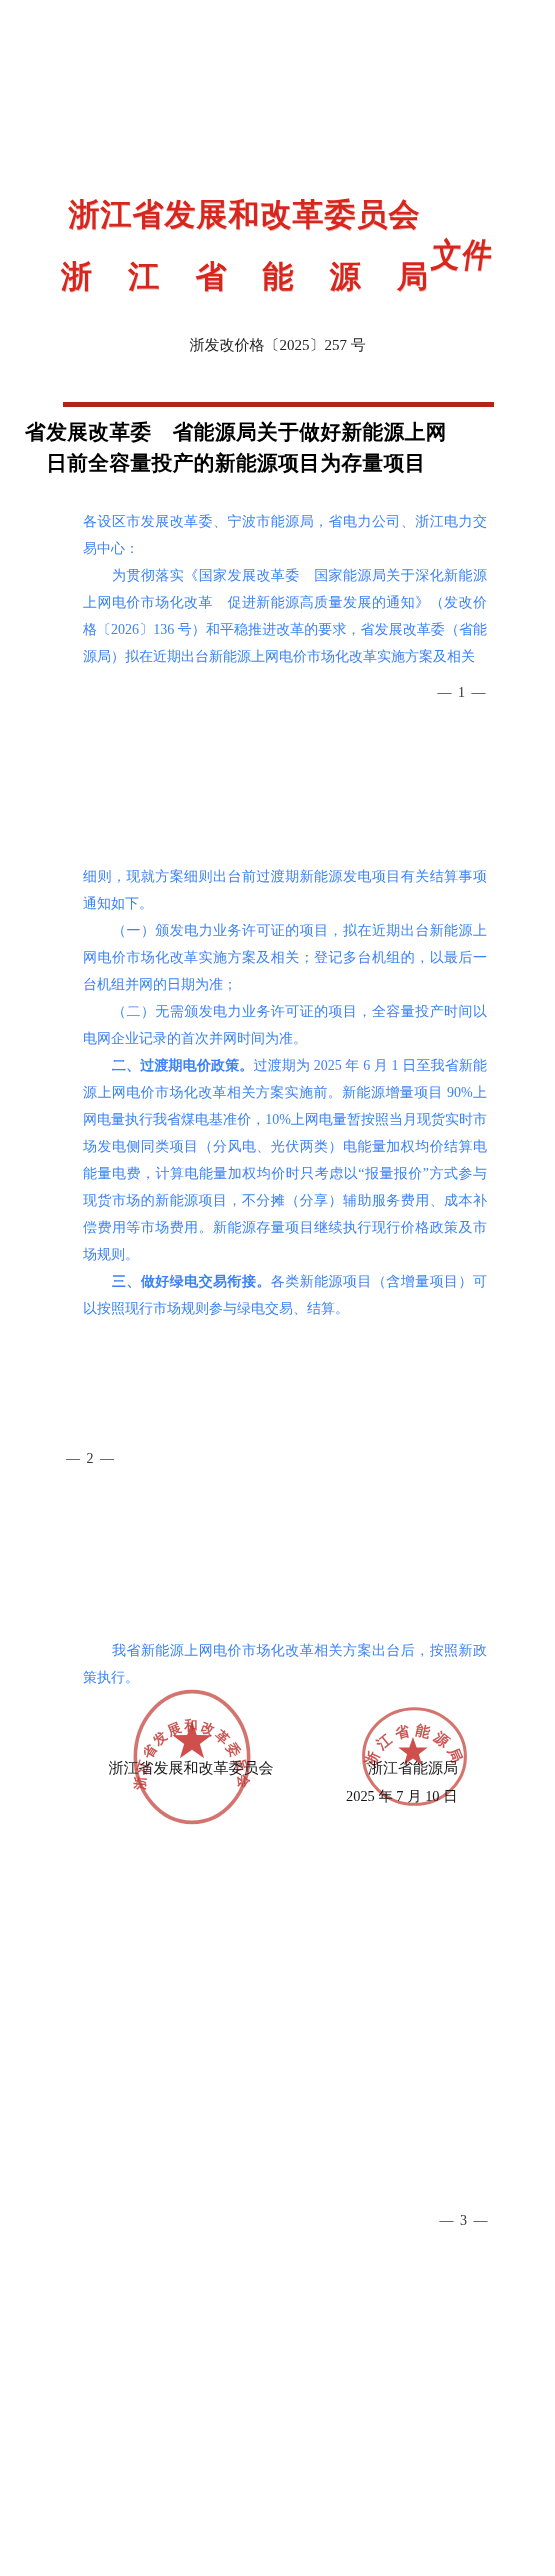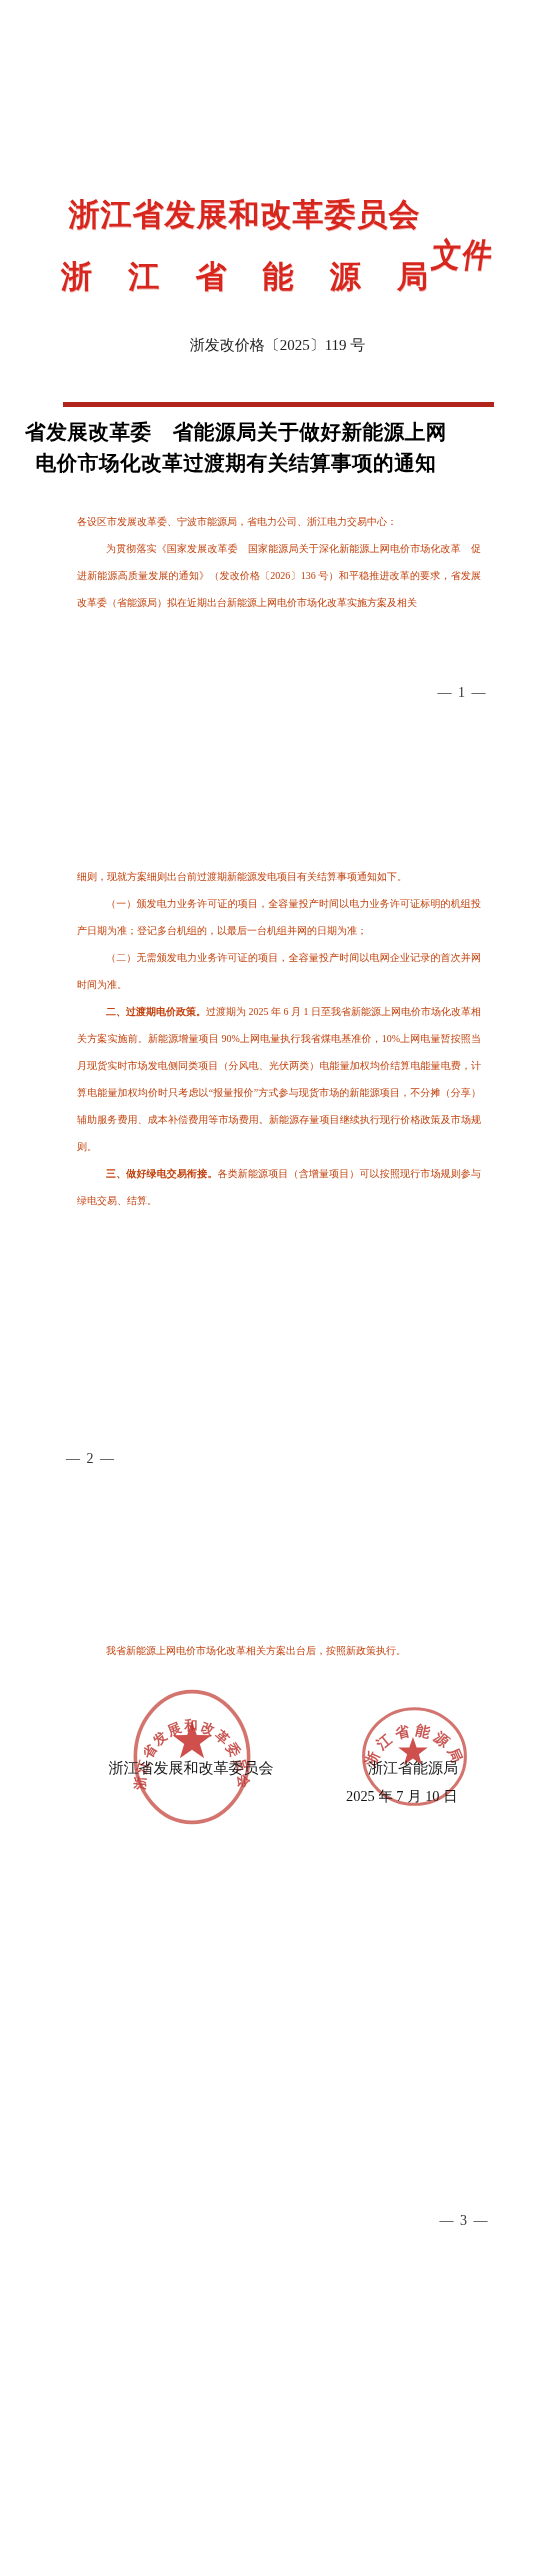--- a/index.html
+++ b/index.html
@@ -35,21 +35,21 @@
   }
   .doc-number{
     left:0;top:337px;width:555px;text-align:center;
     font-size:15px;line-height:17.5px;color:#222;
   }
   .red-rule{left:63px;top:402px;width:431px;height:4.6px;background:#b0241b;}
   
   .title-block{left:0;top:417px;width:472px;text-align:center;color:#000;}
   .title-line{font-size:20.6px;font-weight:bold;line-height:31px;letter-spacing:0.5px;}
   
-  .bodytext{width:404px;left:77px;font-size:10px;line-height:27px;color:#c2410c;}
+  .bodytext{width:404px;left:83px;font-size:14px;line-height:27px;color:#3b82f6;}
   .bodytext p{margin:0;text-align:justify;}
   .indent{text-indent:29px;}
   .lead{font-family:"Liberation Sans", sans-serif;font-weight:bold;}
   
   .pagenum{font-size:14px;letter-spacing:1.5px;color:#333;white-space:nowrap;}
   
   .seal{pointer-events:none;}
   .seal-caption{font-size:15px;color:#151515;text-align:center;white-space:nowrap;}
   .sign-date{font-size:14.4px;color:#151515;text-align:left;white-space:nowrap;}
 </style>
@@ -57,39 +57,39 @@
 <body>
 
 <div class="doc">
 
   <div class="abs org-block">
     <div class="org-line1">浙江省发展和改革委员会</div>
     <div class="org-line2">浙江省能源局</div>
   </div>
   <div class="abs doc-type">文件</div>
 
-  <div class="abs doc-number">浙发改价格〔2025〕119 号</div>
+  <div class="abs doc-number">浙发改价格〔2025〕257 号</div>
 
   <div class="abs red-rule"></div>
 
   <div class="abs title-block">
     <div class="title-line">省发展改革委　省能源局关于做好新能源上网</div>
-    <div class="title-line">电价市场化改革过渡期有关结算事项的通知</div>
+    <div class="title-line">日前全容量投产的新能源项目为存量项目</div>
   </div>
 
   <div class="abs bodytext" style="top:508px;">
     <p>各设区市发展改革委、宁波市能源局，省电力公司、浙江电力交易中心：</p>
     <p class="indent">为贯彻落实《国家发展改革委　国家能源局关于深化新能源上网电价市场化改革　促进新能源高质量发展的通知》（发改价格〔2026〕136 号）和平稳推进改革的要求，省发展改革委（省能源局）拟在近期出台新能源上网电价市场化改革实施方案及相关</p>
   </div>
 
   <div class="abs pagenum" style="top:685px;right:68px;">— 1 —</div>
 
   <div class="abs bodytext" style="top:863px;">
     <p>细则，现就方案细则出台前过渡期新能源发电项目有关结算事项通知如下。</p>
-    <p class="indent">（一）颁发电力业务许可证的项目，全容量投产时间以电力业务许可证标明的机组投产日期为准；登记多台机组的，以最后一台机组并网的日期为准；</p>
+    <p class="indent">（一）颁发电力业务许可证的项目，拟在近期出台新能源上网电价市场化改革实施方案及相关；登记多台机组的，以最后一台机组并网的日期为准；</p>
     <p class="indent">（二）无需颁发电力业务许可证的项目，全容量投产时间以电网企业记录的首次并网时间为准。</p>
     <p class="indent"><span class="lead">二、过渡期电价政策。</span><span>过渡期为 2025 年 6 月 1 日至我省新能源上网电价市场化改革相关方案实施前。新能源增量项目 90%上网电量执行我省煤电基准价，10%上网电量暂按照当月现货实时市场发电侧同类项目（分风电、光伏两类）电能量加权均价结算电能量电费，计算电能量加权均价时只考虑以“报量报价”方式参与现货市场的新能源项目，不分摊（分享）辅助服务费用、成本补偿费用等市场费用。新能源存量项目继续执行现行价格政策及市场规则。</span></p>
     <p class="indent"><span class="lead">三、做好绿电交易衔接。</span><span>各类新能源项目（含增量项目）可以按照现行市场规则参与绿电交易、结算。</span></p>
   </div>
 
   <div class="abs pagenum" style="top:1451px;left:66px;">— 2 —</div>
 
   <div class="abs bodytext" style="top:1637px;">
     <p class="indent">我省新能源上网电价市场化改革相关方案出台后，按照新政策执行。</p>
   </div>

